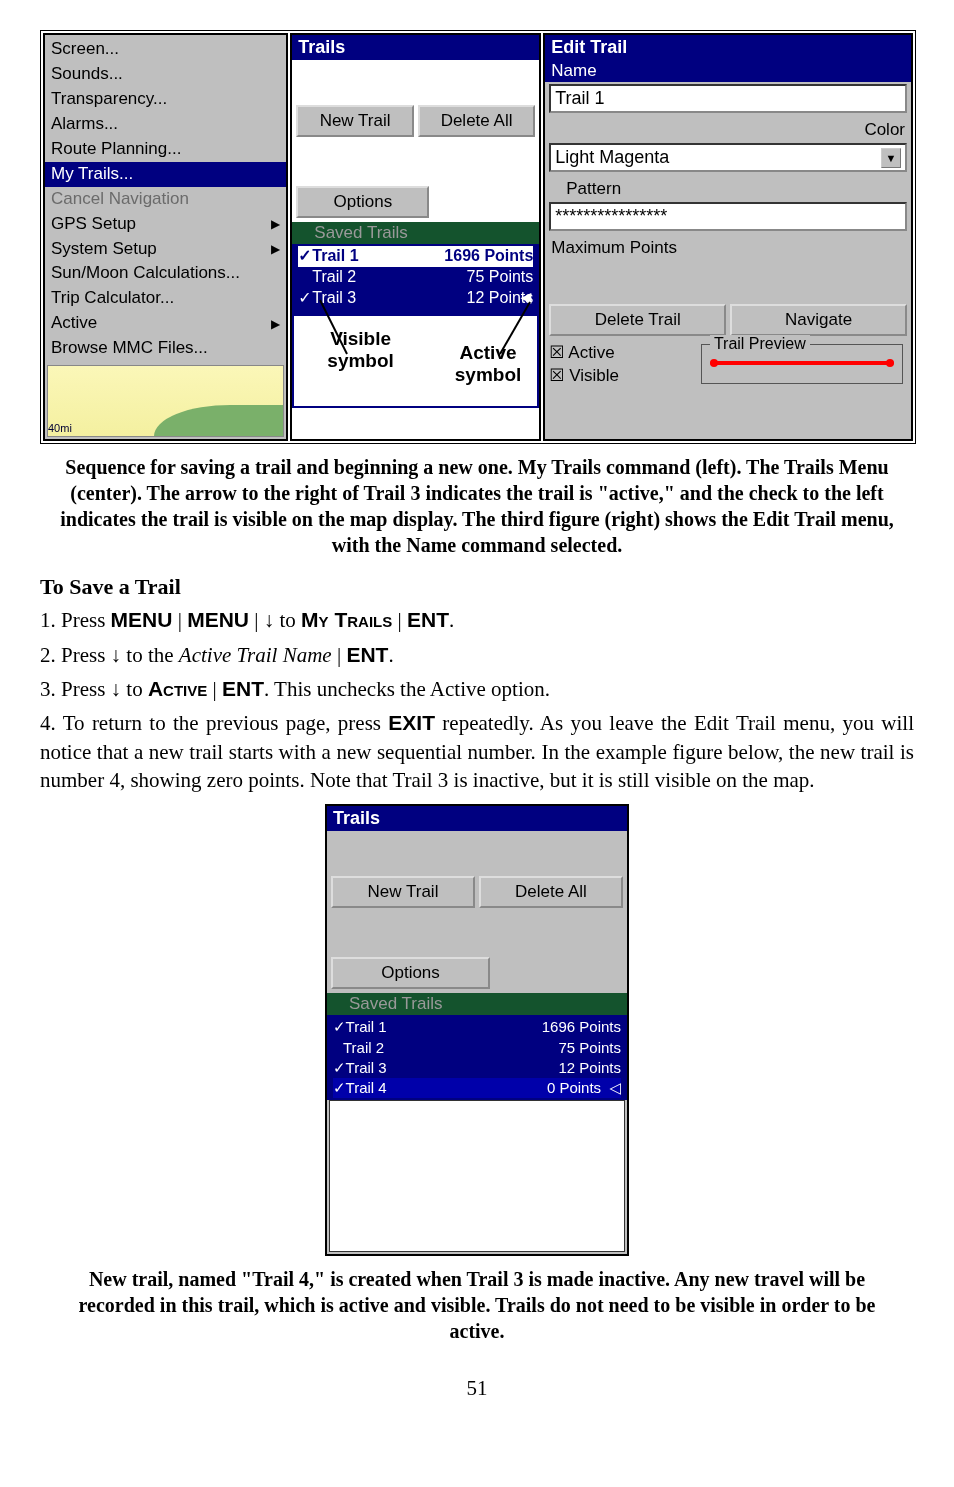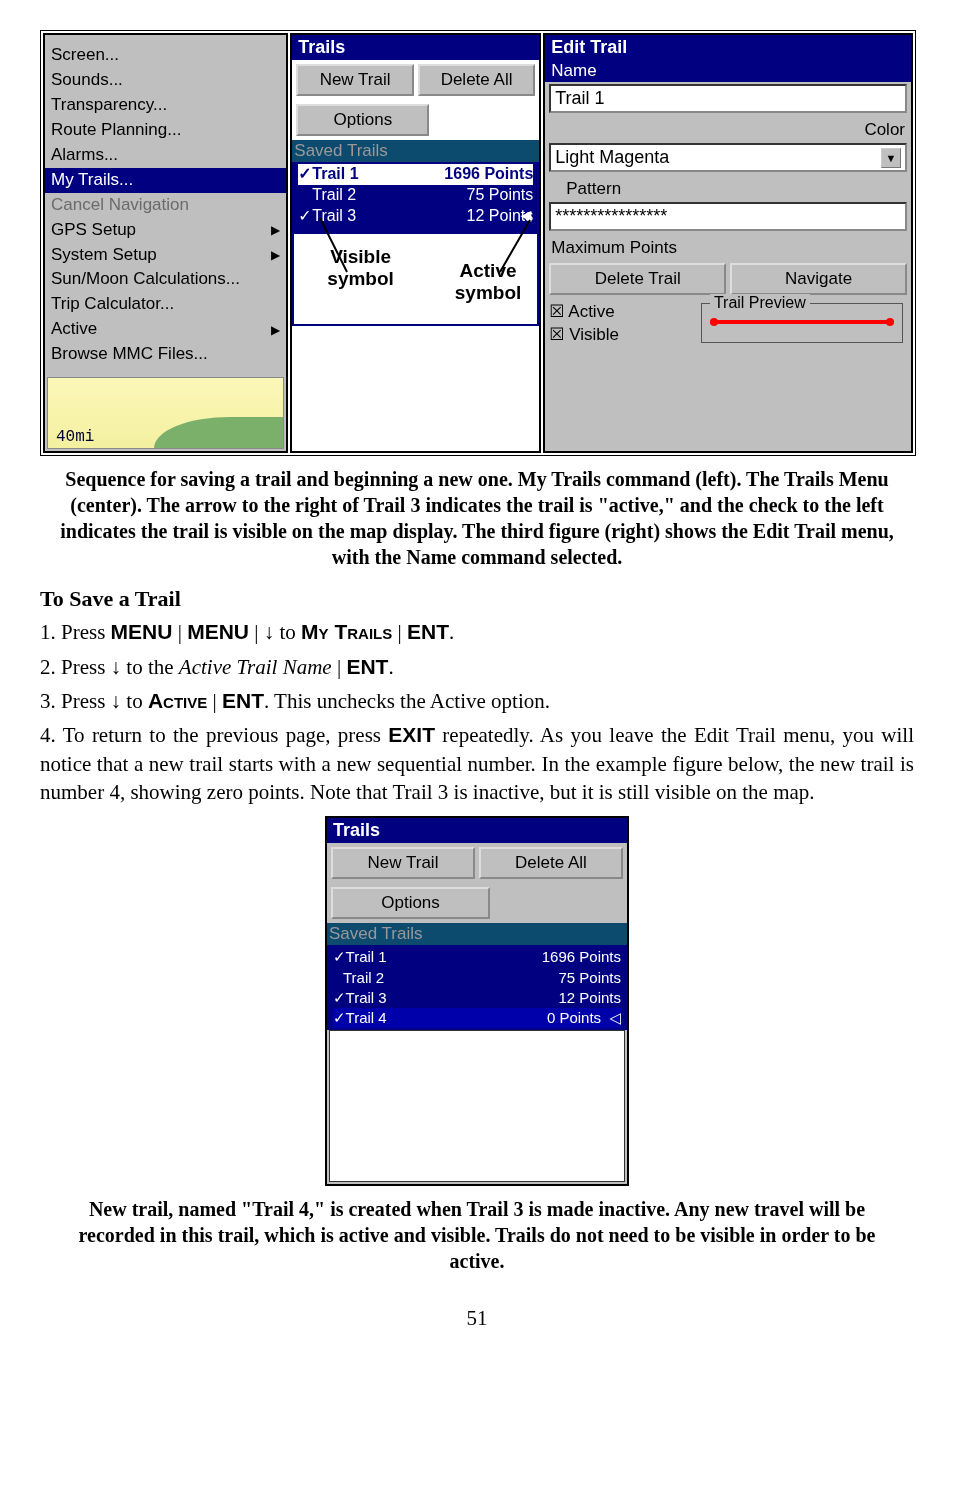--- a/index.html
+++ b/index.html
@@ -26,21 +26,21 @@
     background: #bfbfbf;
     font-family: Arial, sans-serif;
     font-size: 17px;
     box-sizing: border-box;
     position: relative;
   }
   .panel-left { width: 260px; }
   .panel-center { width: 266px; background:#fff; border:2px solid #000;}
   .panel-right { width: 392px; background:#bfbfbf; }
   
-  .menu-list { padding: 8px 0; }
+  .menu-list { padding: 2px 0; }
   .menu-item {
     padding: 1px 6px;
     display: flex;
     justify-content: space-between;
     align-items: center;
     color: #000;
     font-size:17px;
     line-height:1.35;
   }
   .menu-item.highlight { background: #000080; color: #fff; }
@@ -51,35 +51,36 @@
     height: 70px;
     background: linear-gradient(#fbf7b8, #f4f0a0);
     border:1px solid #888;
     position:relative;
     overflow:hidden;
   }
   .map-land {
     position:absolute; right:0; bottom:0; width:55%; height:45%;
     background:#7ab06a; border-top-left-radius:60% 100%;
   }
-  .map-scale { position:absolute; bottom:2px; left:8px; font-size:16px; color:#003;font-family:Liberation Mono, monospace; }
+  .map-scale { position:absolute; bottom:2px; left:0; font-size:11px; color:#003; }
   
   .title-bar {
     background:#000080; color:#fff; font-weight:bold;
     padding:2px 6px; font-size:18px;
   }
   .btn-row { display:flex; gap:4px; padding:4px; }
   .win-btn {
     flex:1; text-align:center; padding:4px 6px;
     border:2px outset #ddd; background:#bfbfbf;
     font-size:17px;
+    margin-top:41px;
   }
   .win-btn.single { width:49%; flex:none; }
   .subheader {
-    background:#0c4a6e; color:#999; padding:1px 2px; font-size:17px;
+    background:#14532d; color:#999; padding:1px 22px; font-size:17px;
   }
   .trail-list { background:#000080; color:#fff; padding:2px 6px 12px 6px; font-size:16px; line-height:1.3; position:relative; height:150px;}
   .trail-row { display:flex; justify-content:space-between; position:relative;}
   .trail-row.sel { background:#fff; color:#000080; font-weight:bold;}
   .trail-row .check { width:14px; display:inline-block;}
   .trail-row .pts { }
   .active-arrow {
     position:absolute; right:2px; top:0; font-size:14px;
   }
   .vis-label, .act-label {
@@ -158,24 +159,24 @@
       <div class="menu-item">
           <span>Screen...</span>
         </div>
       <div class="menu-item">
           <span>Sounds...</span>
         </div>
       <div class="menu-item">
           <span>Transparency...</span>
         </div>
       <div class="menu-item">
+          <span>Alarms...</span>
+        </div>
+      <div class="menu-item">
           <span>Route Planning...</span>
-        </div>
-      <div class="menu-item">
-          <span>Alarms...</span>
         </div>
       <div class="menu-item highlight">
           <span>My Trails...</span>
         </div>
       <div class="menu-item disabled">
           <span>Cancel Navigation</span>
         </div>
       <div class="menu-item">
           <span>GPS Setup</span>
           <span class="submenu-arrow">▶</span>

